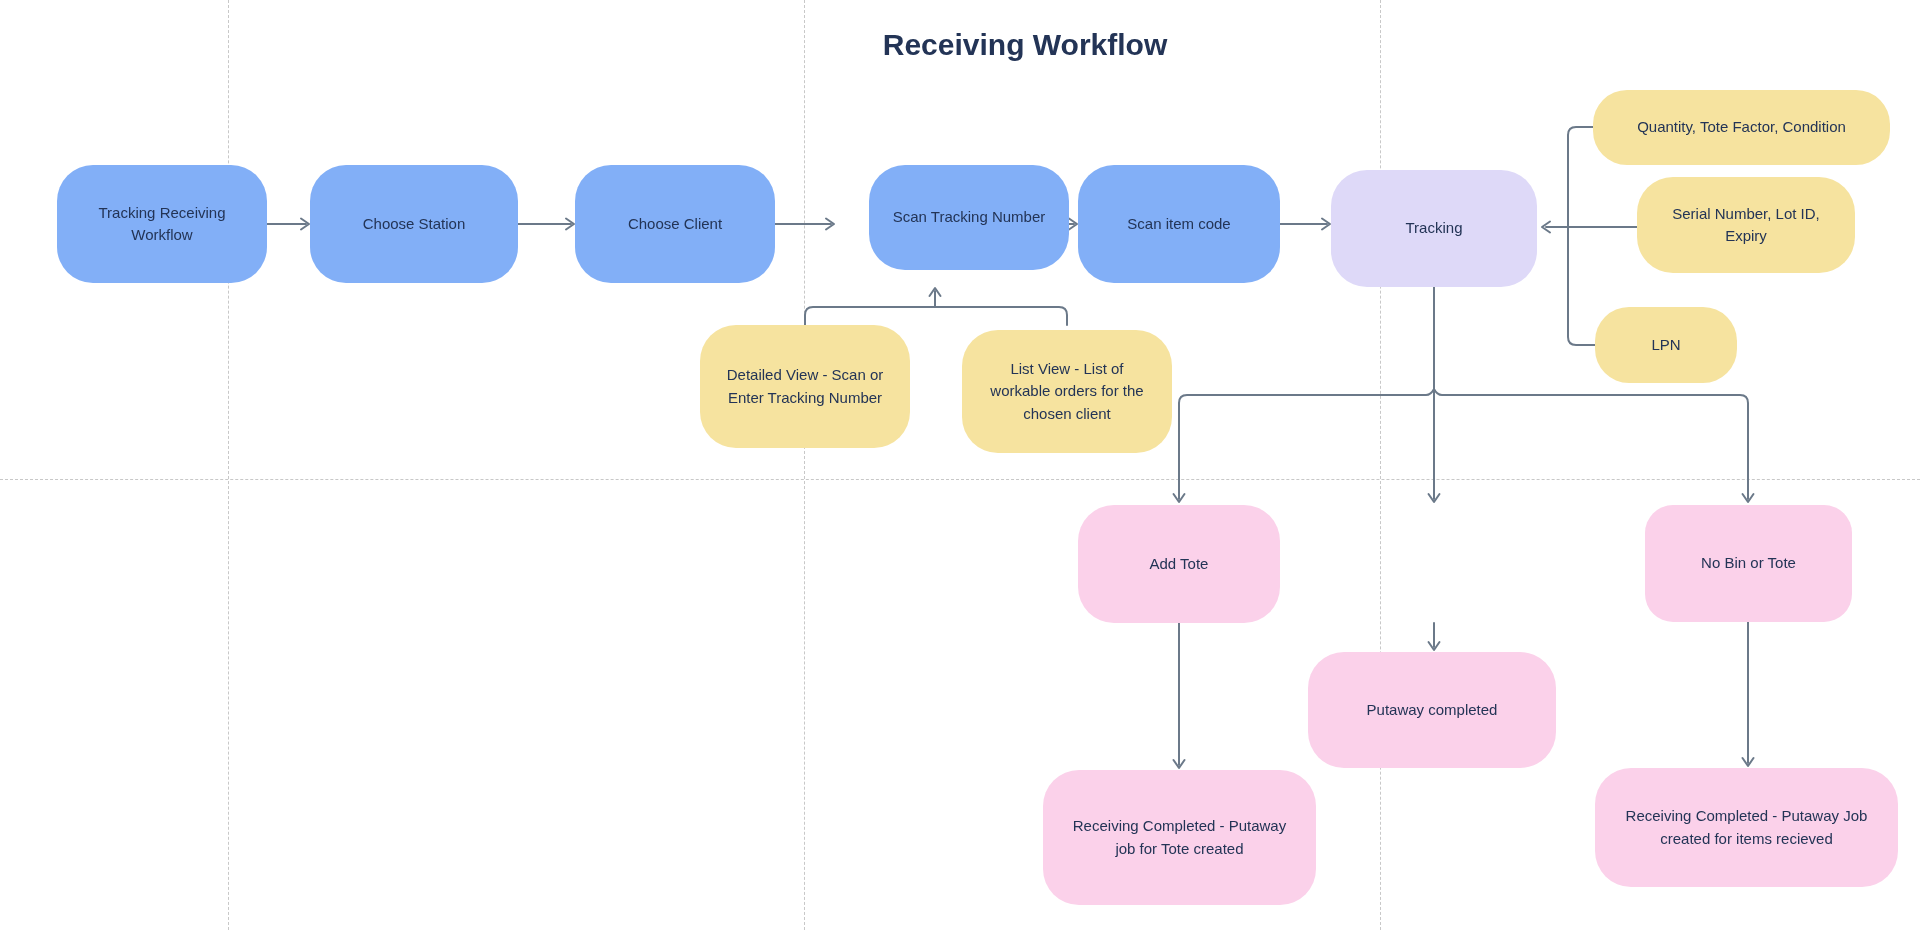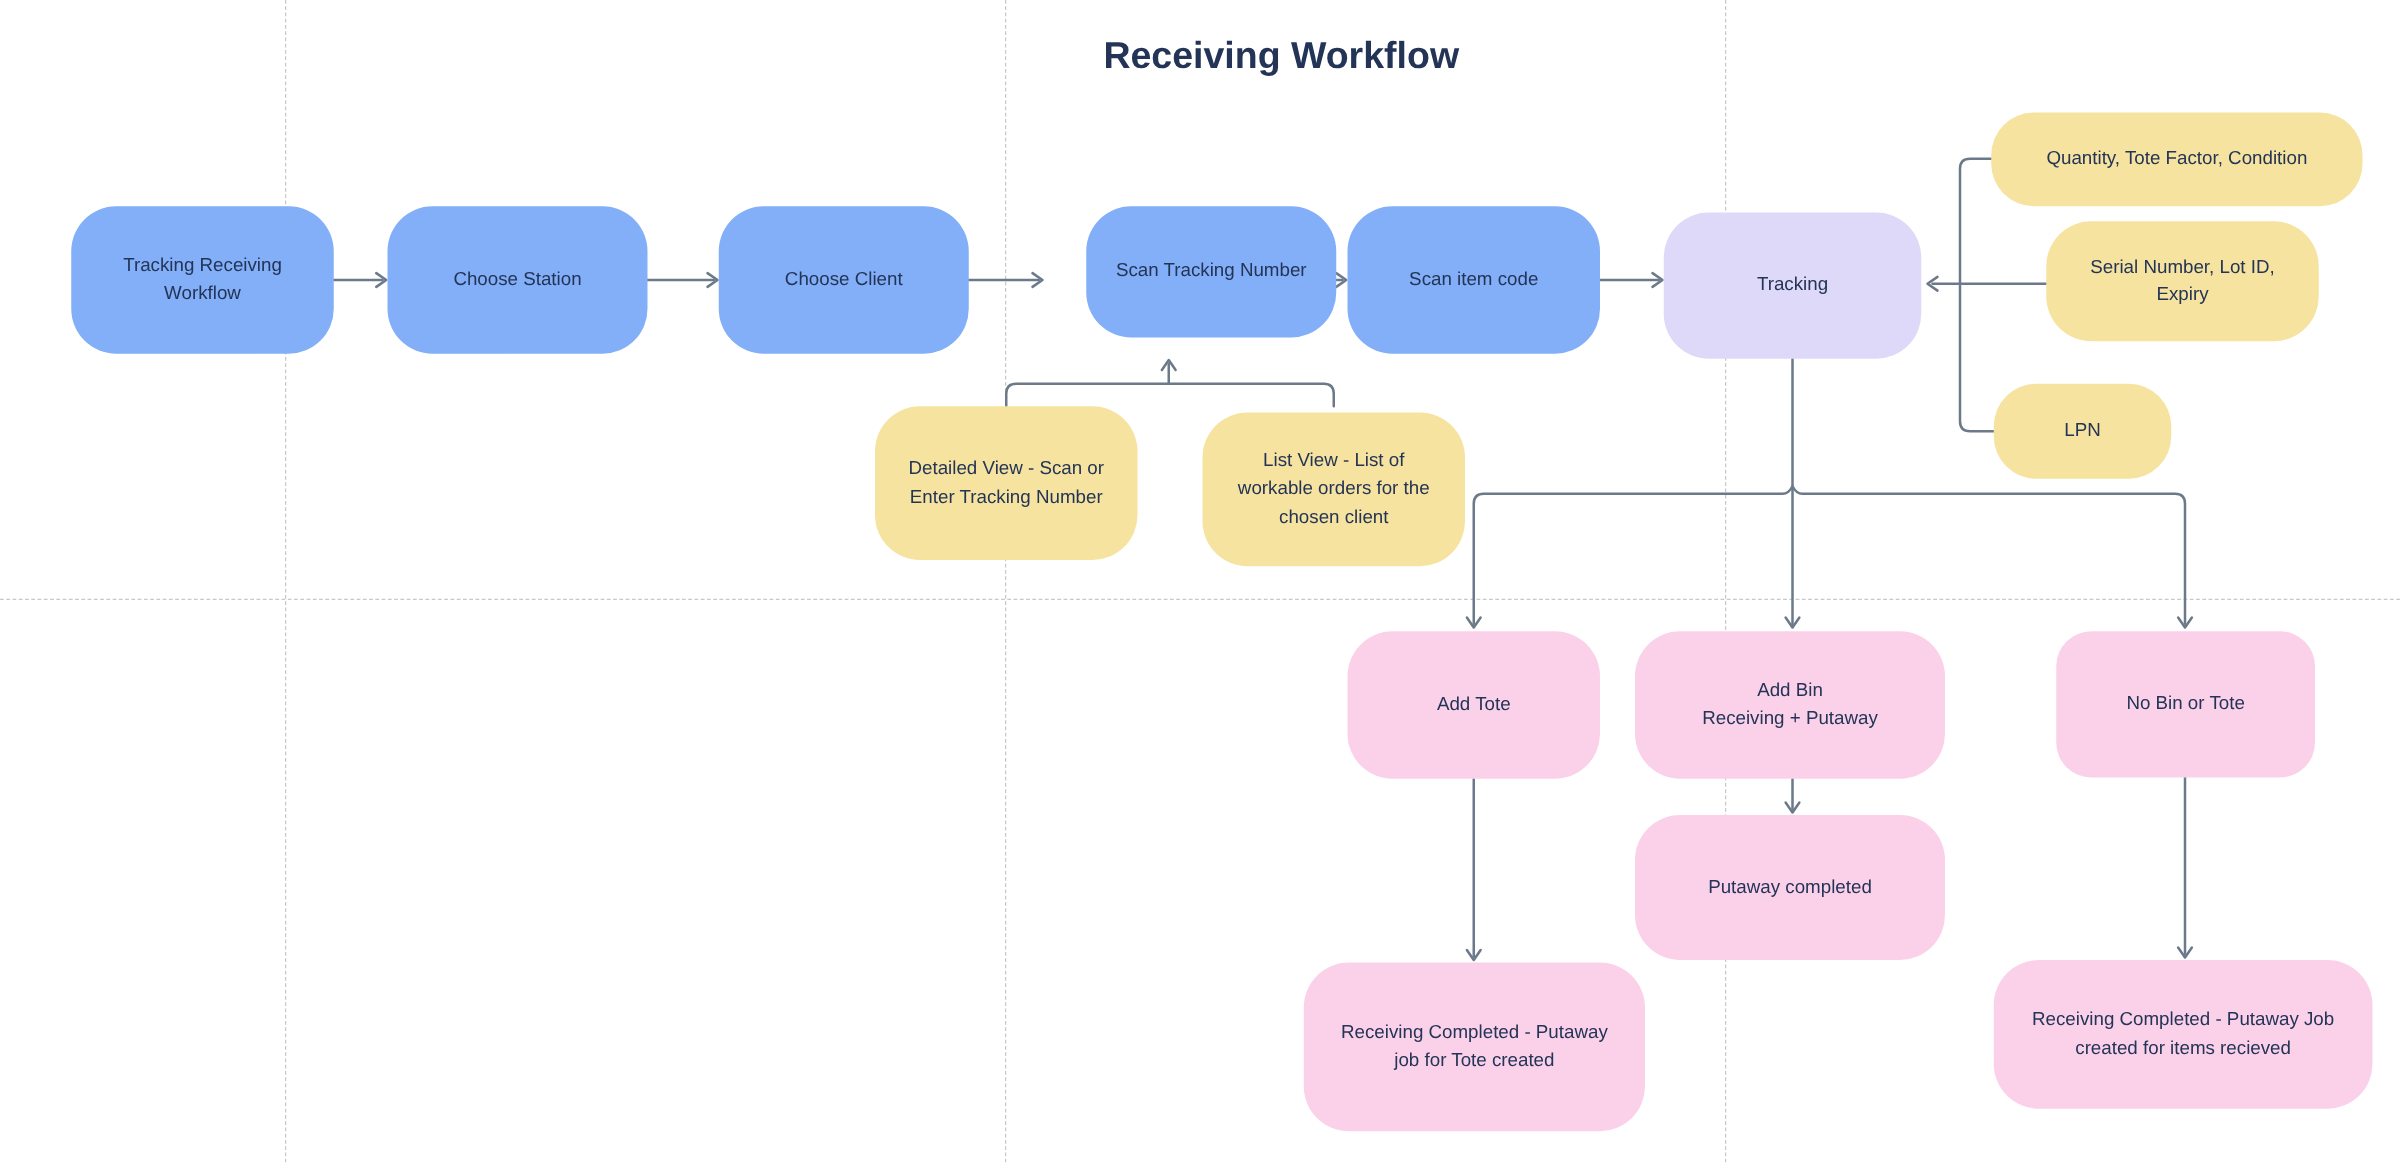--- a/index.html
+++ b/index.html
@@ -102,20 +102,18 @@
   <div class="node t-process n-scan-item">Scan item code</div>
   <div class="node t-state n-receiving">Tracking</div>
 
   <div class="node t-info n-quantity">Quantity, Tote Factor, Condition</div>
   <div class="node t-info n-serial">Serial Number, Lot ID, Expiry</div>
   <div class="node t-info n-lpn">LPN</div>
   <div class="node t-info n-detailed-view">Detailed View - Scan or Enter Tracking Number</div>
   <div class="node t-info n-list-view">List View - List of workable orders for the chosen client</div>
 
   <div class="node t-outcome n-add-tote">Add Tote</div>
-  <div class="node t-outcome n-add-bin">Add Bin
-Receiving + Putaway</div>
   <div class="node t-outcome n-no-bin">No Bin or Tote</div>
   <div class="node t-outcome n-putaway-completed">Putaway completed</div>
   <div class="node t-outcome n-receiving-completed-tote">Receiving Completed - Putaway job for Tote created</div>
   <div class="node t-outcome n-receiving-completed-putaway">Receiving Completed - Putaway Job created for items recieved</div>
 
 </div>
 
 </body></html>

